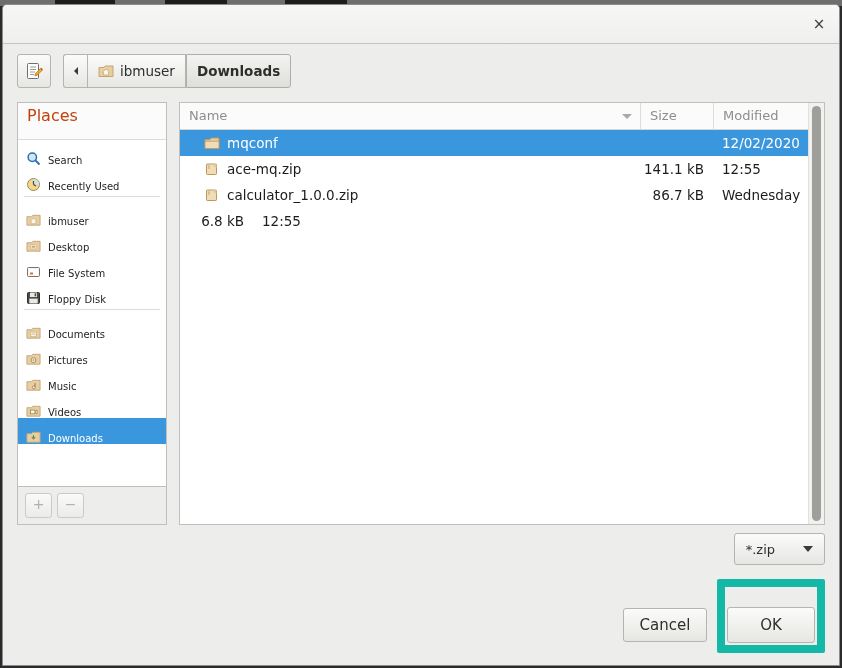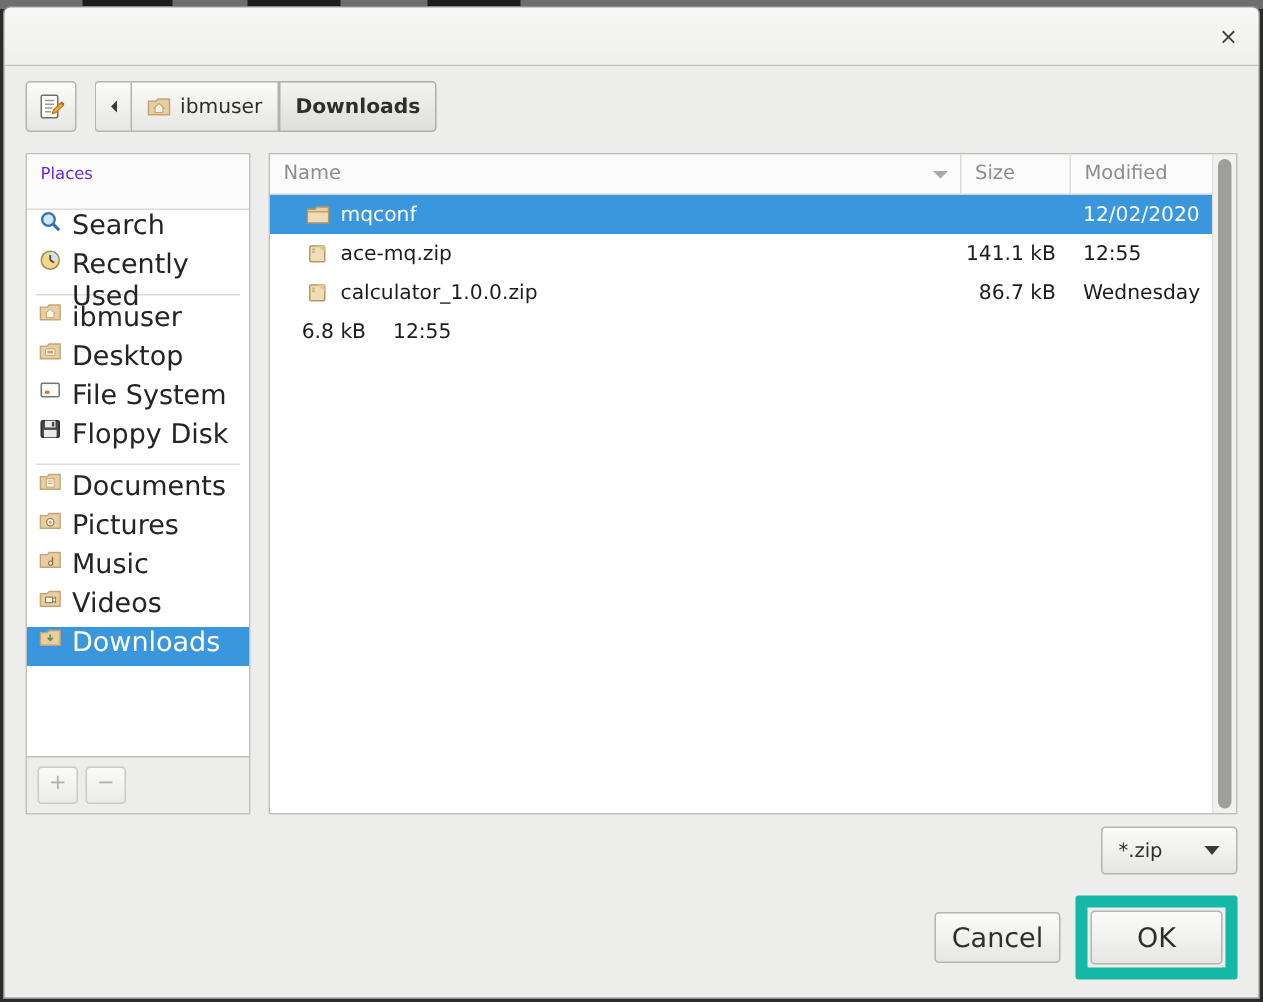--- a/index.html
+++ b/index.html
@@ -124,31 +124,31 @@
   }
   .places-list {
     flex: 1 1 auto;
     background: #ffffff;
     overflow: hidden;
   }
   .places-head {
     height: 37px;
     line-height: 26px;
     padding-left: 9px;
-    font-size: 11px;
-    color: #6d28d9;
+    font-size: 16px;
+    color: #c2410c;
     background: #fbfbfb;
     border-bottom: 1px solid #dcdcda;
     box-sizing: border-box;
   }
   .place {
     height: 26px;
-    display: flex; align-items: flex-start; gap: 7px;
+    display: flex; align-items: flex-end; gap: 7px;
     padding-left: 8px;
-    font-size: 18px;
+    font-size: 10px;
     color: #242422;
     cursor: pointer;
     box-sizing: border-box;
   }
   .place.selected { background: #3a97de; color: #ffffff; }
   .place-sep {
     height: 1px; background: #dcdcda;
     margin: 4px 6px 4px 6px;
   }
   .places-foot {
@@ -266,22 +266,22 @@
     border-right: 5px solid transparent;
     border-top: 6px solid #3a3a38;
   }
   .action-row {
     display: flex; justify-content: flex-end; align-items: center;
     gap: 10px;
     position: relative;
   }
   .action-btn {
     width: 84px; height: 34px;
-    font-size: 18px;
-    display: flex; align-items: center; justify-content: center;
+    font-size: 15px;
+    display: flex; align-items: center; justify-content: center; margin-top: 18px;
   }
   .ok-wrap {
     border: 8px solid #14b8a6;
     padding: 2px;
     border-radius: 2px;
     display: inline-flex;
     box-sizing: border-box;
   }
   .ok-wrap .action-btn { width: 88px; height: 36px; }
 

